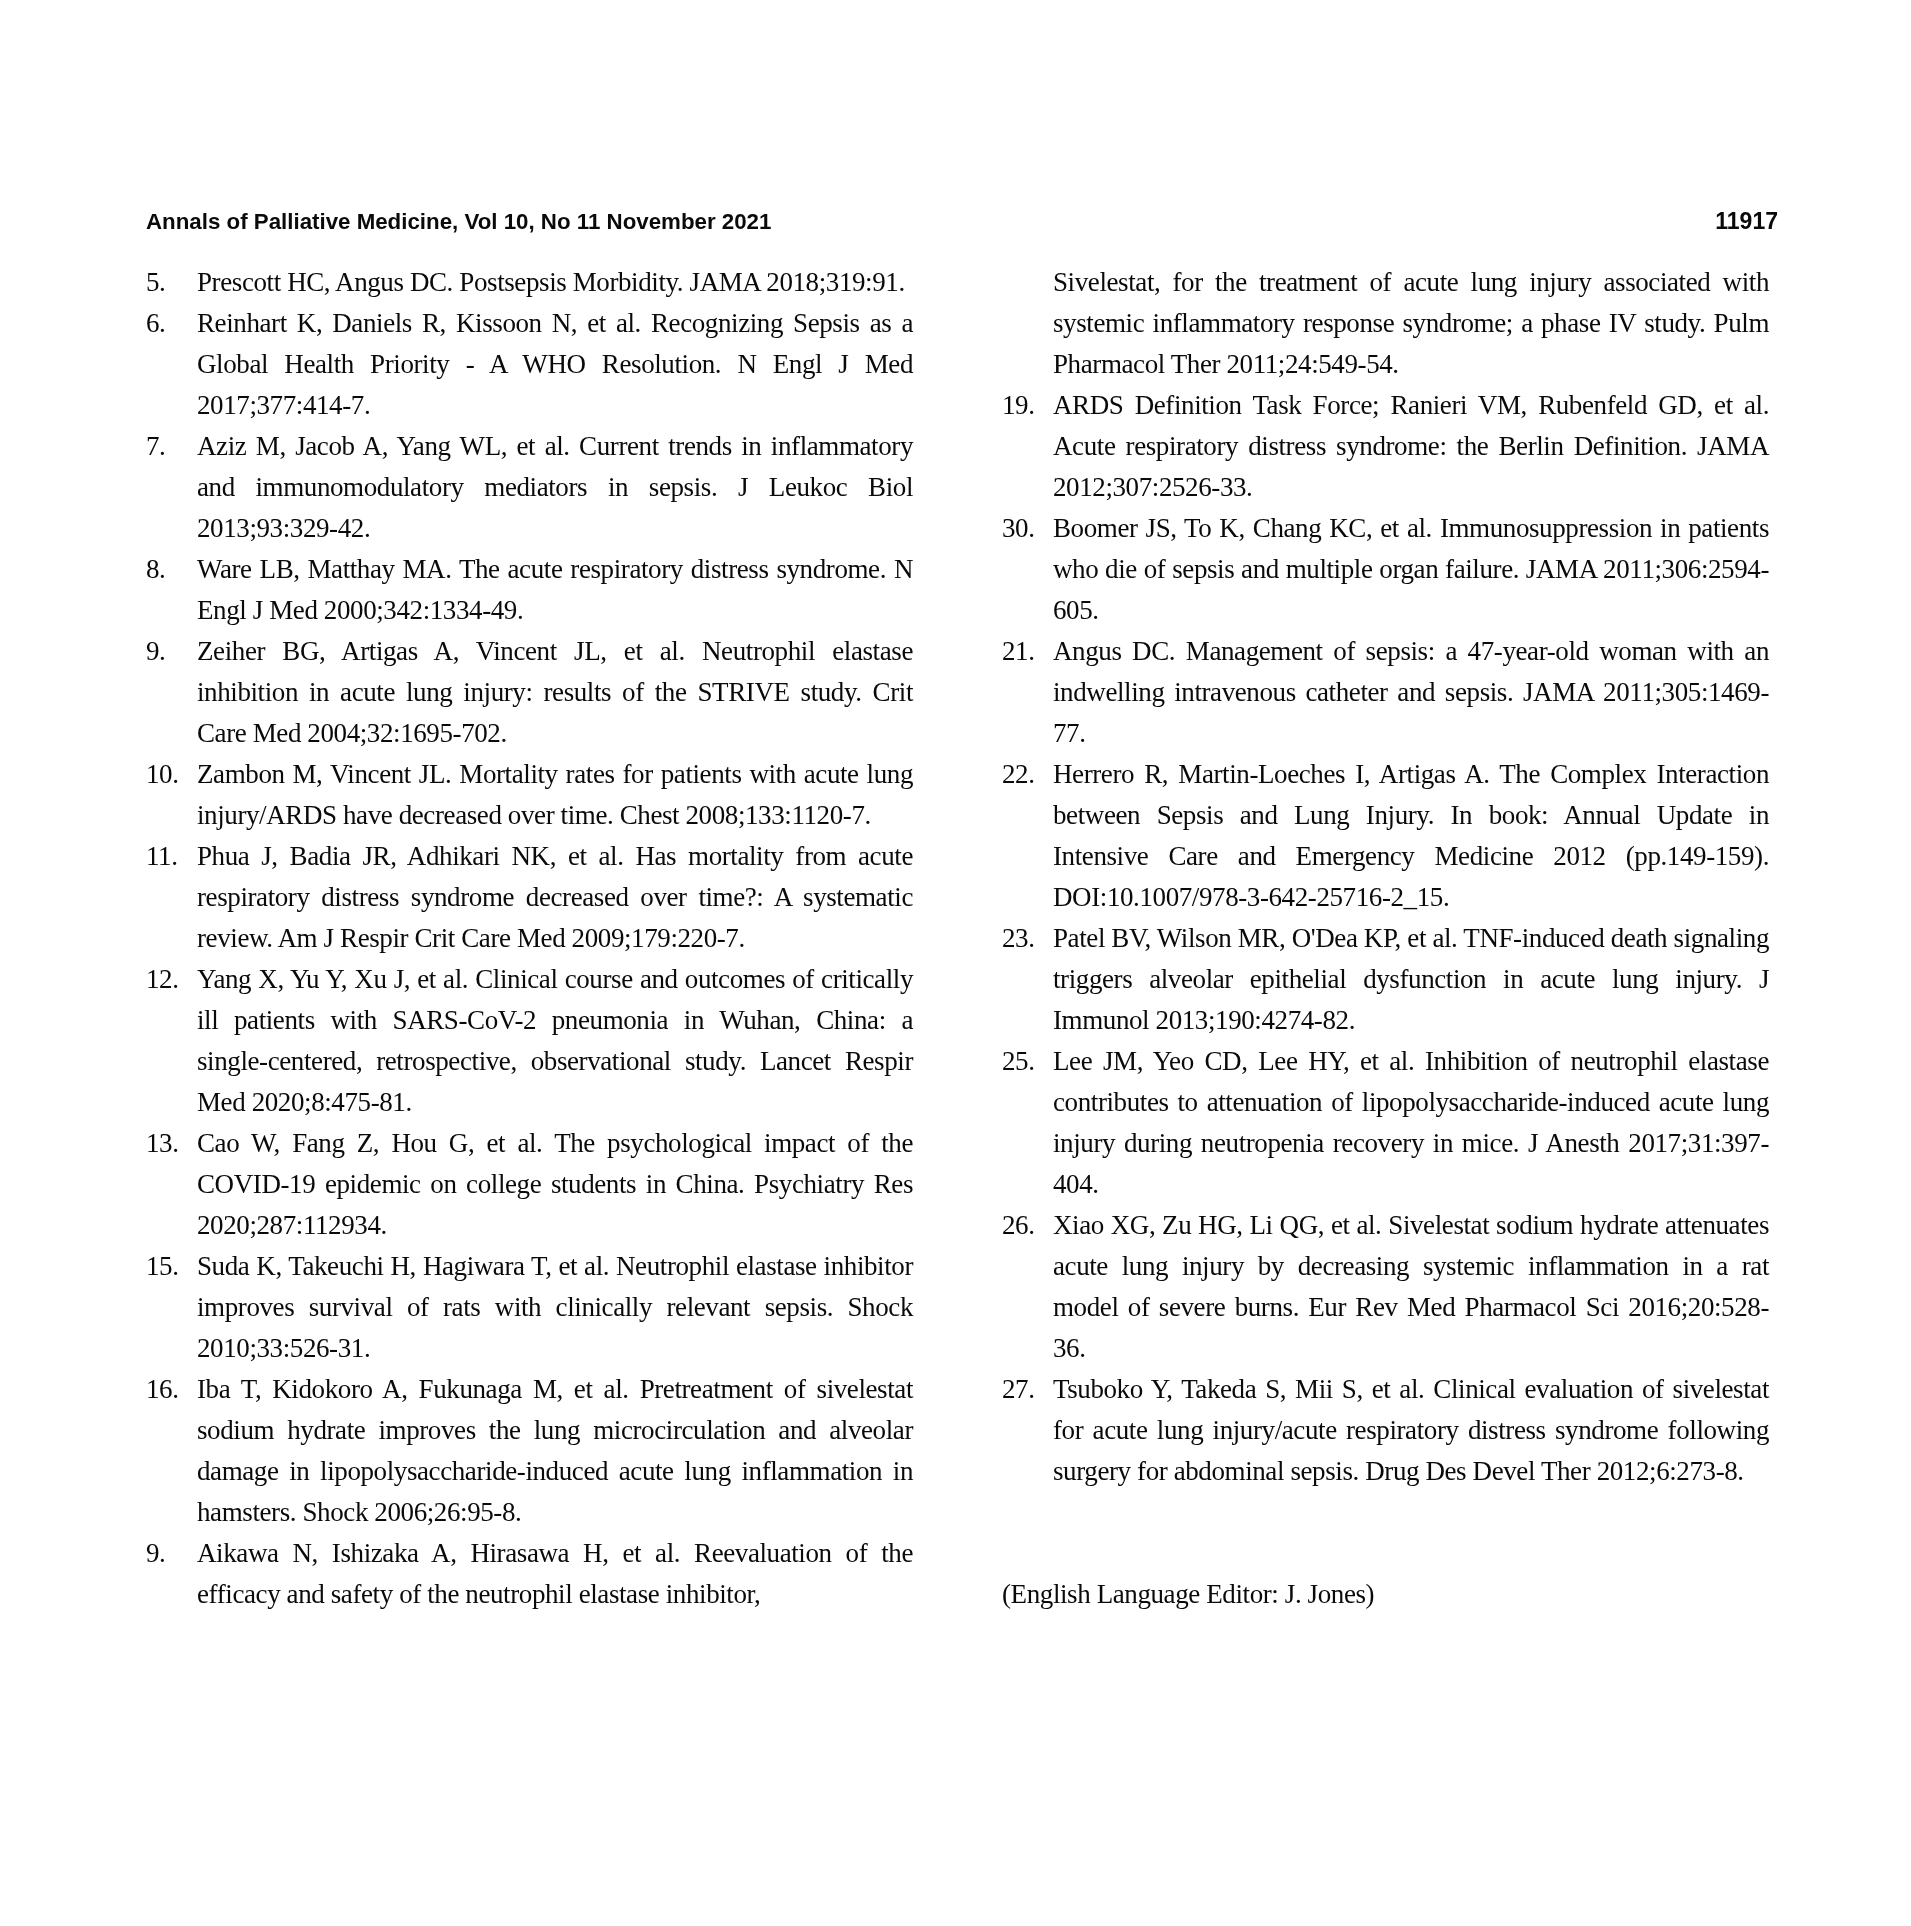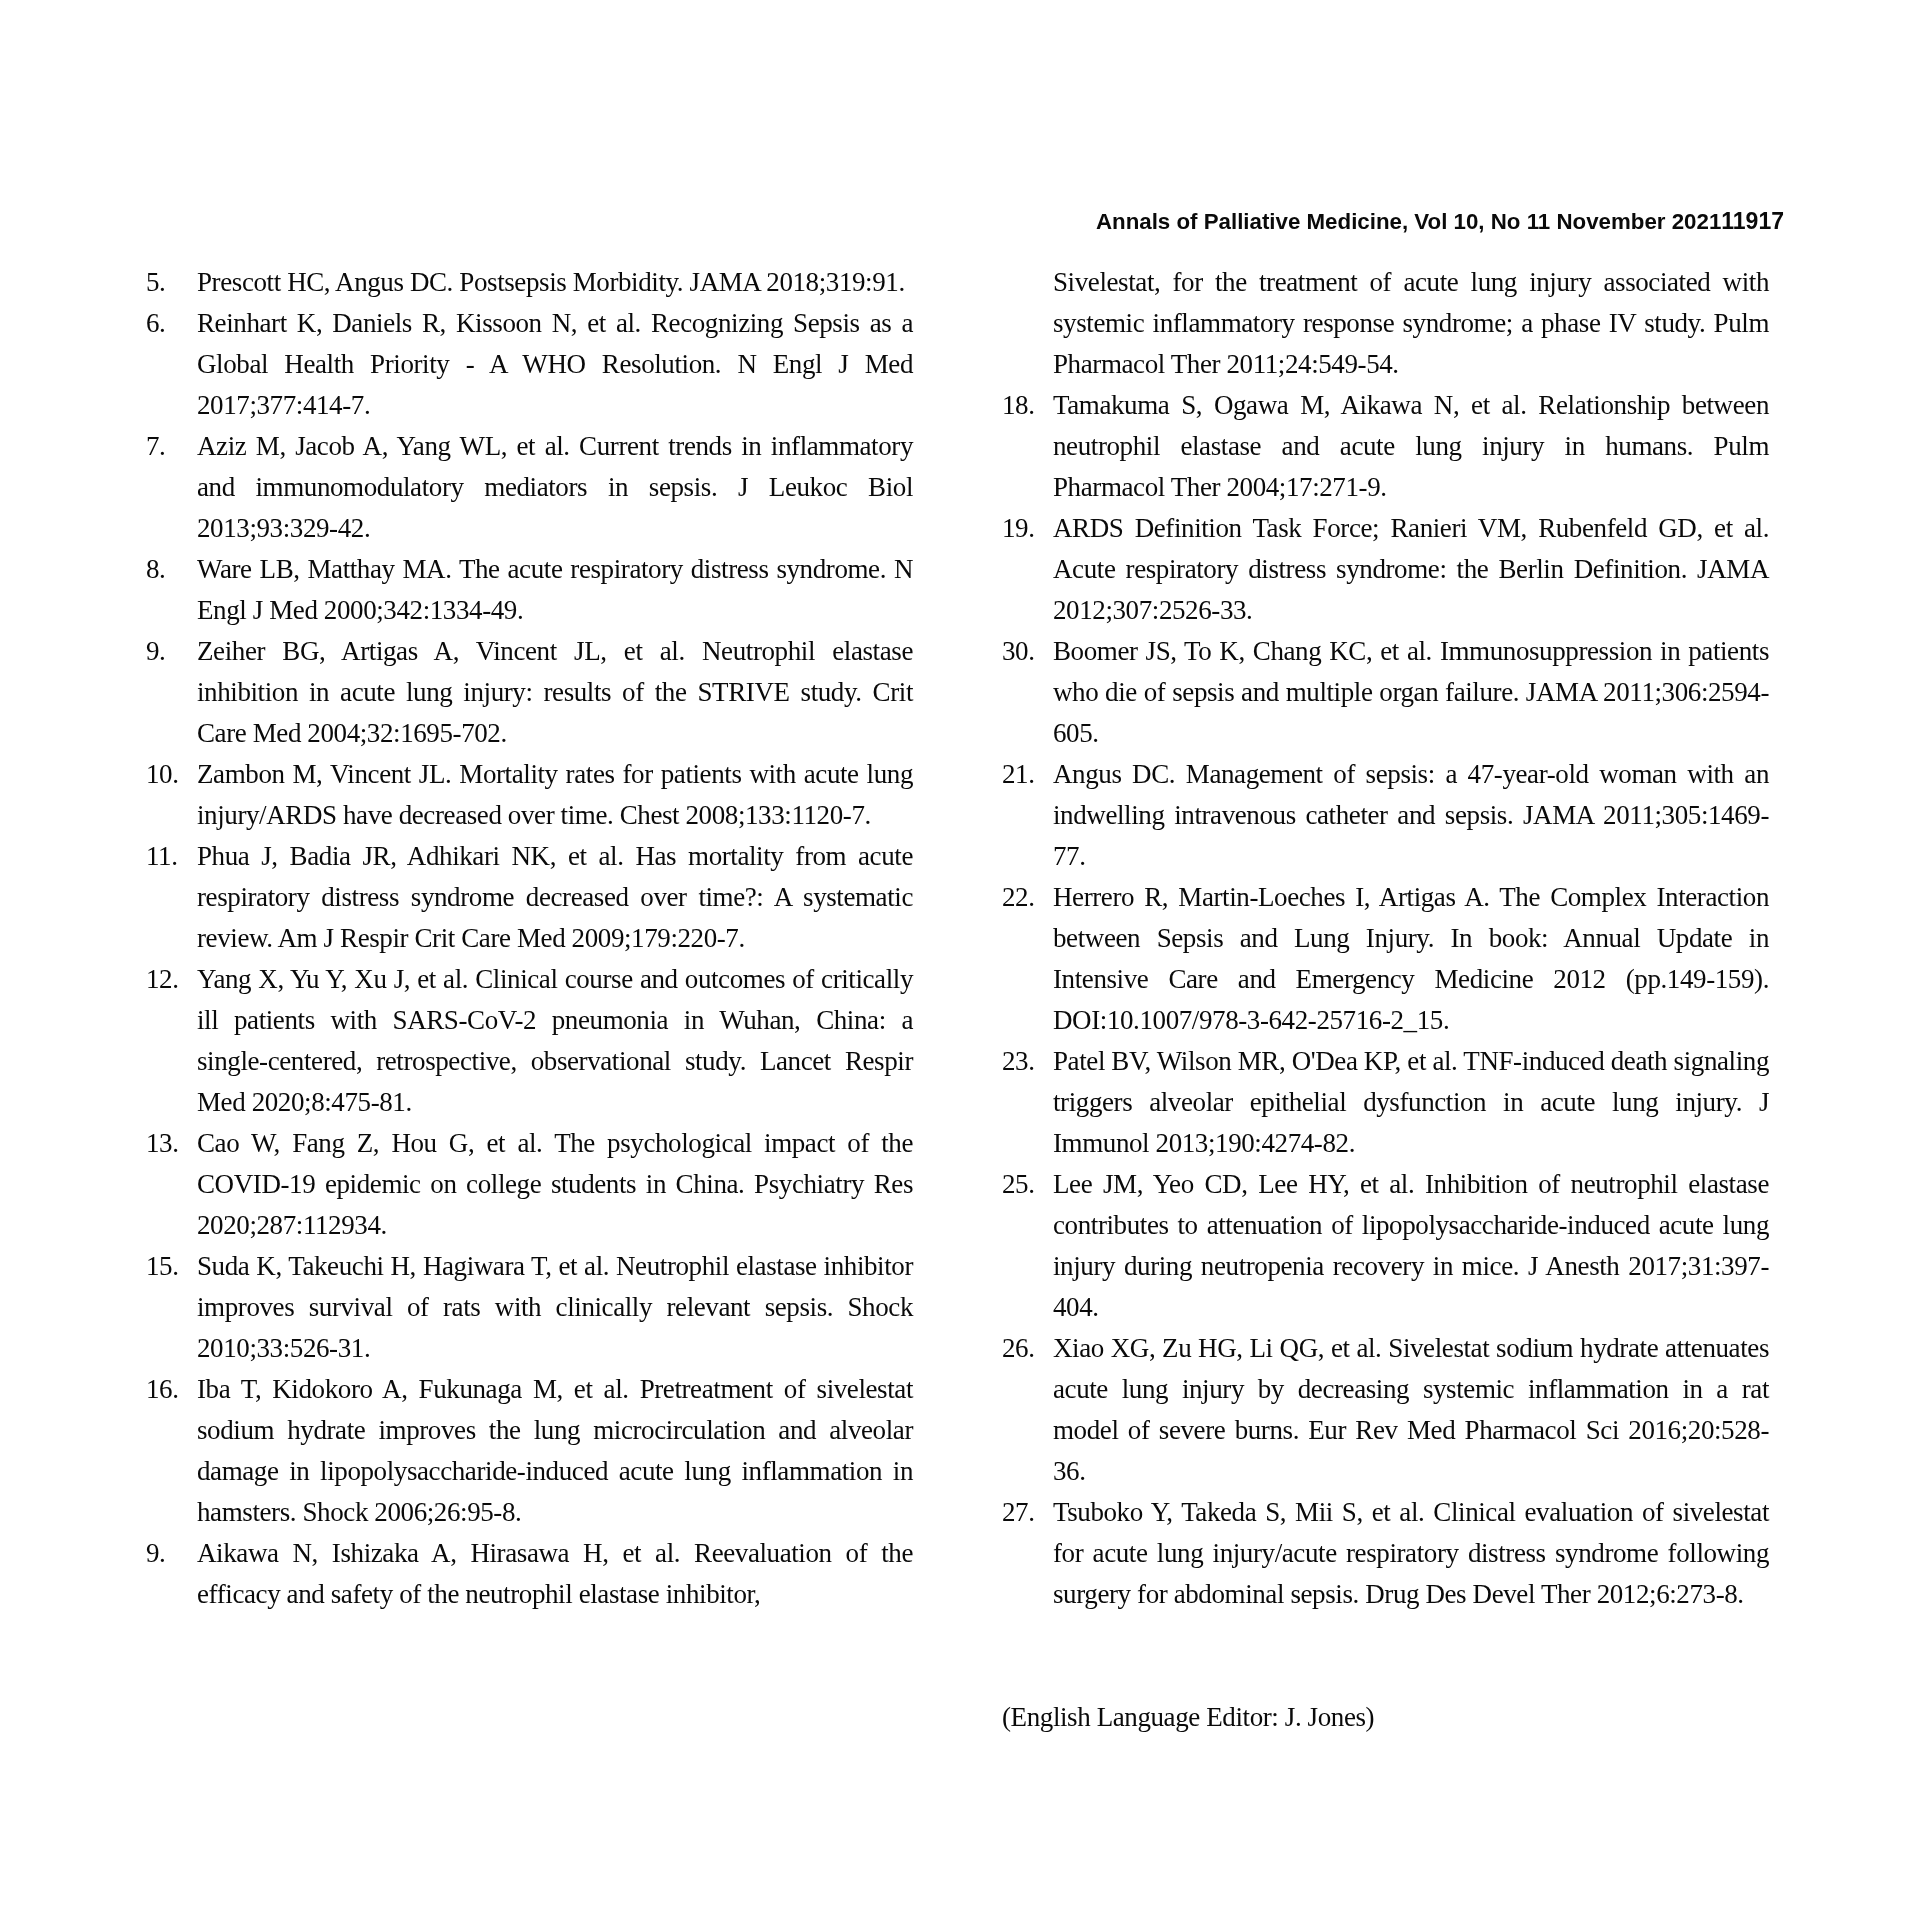--- a/index.html
+++ b/index.html
@@ -10,24 +10,24 @@
     background: #ffffff;
     overflow: hidden;
     color: #0a0a0a;
     font-family: "Liberation Serif", serif;
   }
 
   
   .page-header {
     position: absolute;
     left: 146px;
-    right: 127px;
+    right: 133px;
     top: 192px;
     display: flex;
-    justify-content: flex-end;
+    justify-content: space-between;
     align-items: baseline;
     font-family: "Liberation Sans", sans-serif;
     font-weight: bold;
   }
   .journal-title { font-size: 22.3px; letter-spacing: 0px; }
   .page-number   { font-size: 23px; margin-top: 16px; }
 
   
   .col {
     position: absolute;
@@ -117,24 +117,20 @@
       <div class="ref-item">
         <span class="ref-num">9.</span>
         <div class="ref-text">Aikawa N, Ishizaka A, Hirasawa H, et al. Reevaluation of the efficacy and safety of the neutrophil elastase inhibitor,</div>
       </div>
     </section>
 
   <section class="col col-right">
     <div class="ref-cont">Sivelestat, for the treatment of acute lung injury associated with systemic inflammatory response syndrome; a phase IV study. Pulm Pharmacol Ther 2011;24:549-54.</div>
     <div id="col-right-items">
         <div class="ref-item">
-          <span class="ref-num">18.</span>
-          <div class="ref-text">Tamakuma S, Ogawa M, Aikawa N, et al. Relationship between neutrophil elastase and acute lung injury in humans. Pulm Pharmacol Ther 2004;17:271-9.</div>
-        </div>
-        <div class="ref-item">
           <span class="ref-num">19.</span>
           <div class="ref-text">ARDS Definition Task Force; Ranieri VM, Rubenfeld GD, et al. Acute respiratory distress syndrome: the Berlin Definition. JAMA 2012;307:2526-33.</div>
         </div>
         <div class="ref-item">
           <span class="ref-num">30.</span>
           <div class="ref-text">Boomer JS, To K, Chang KC, et al. Immunosuppression in patients who die of sepsis and multiple organ failure. JAMA 2011;306:2594-605.</div>
         </div>
         <div class="ref-item">
           <span class="ref-num">21.</span>
           <div class="ref-text">Angus DC. Management of sepsis: a 47-year-old woman with an indwelling intravenous catheter and sepsis. JAMA 2011;305:1469-77.</div>

